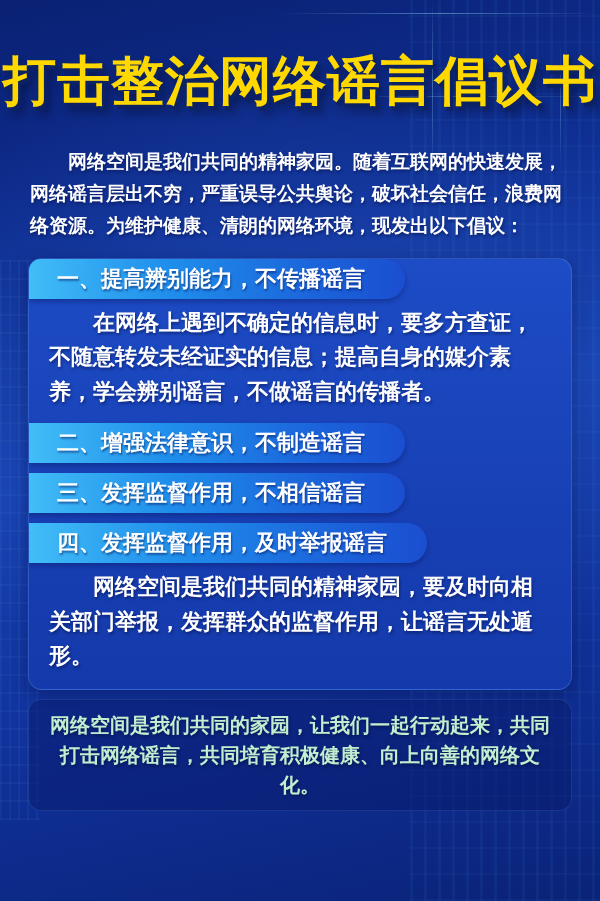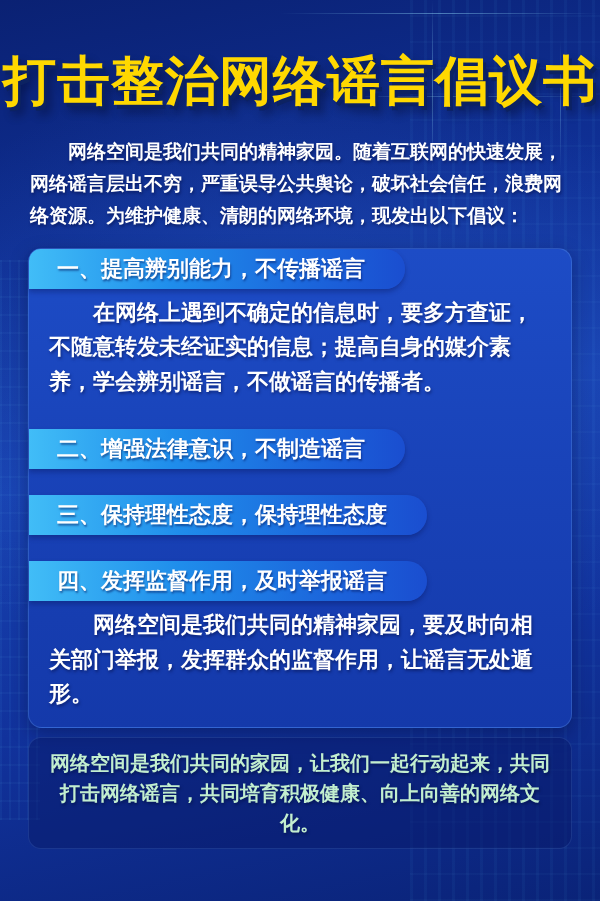--- a/index.html
+++ b/index.html
@@ -47,21 +47,21 @@
     font-size: 53px;
     font-weight: 900;
     letter-spacing: 1px;
     color: #ffd800;
     text-shadow: 3px 4px 0 #0c2262, 6px 8px 10px rgba(0,0,20,0.45);
     white-space: nowrap;
   }
 
   
   .intro {
-    margin: 18px 30px 0;
+    margin: 28px 30px 0;
     color: #ffffff;
     font-size: 19px;
     font-weight: 700;
     line-height: 1.68;
     text-indent: 2em;
     text-shadow: 1px 2px 3px rgba(5,15,70,0.6);
   }
 
   
   .panel {
@@ -80,21 +80,21 @@
     border-radius: 0 22px 22px 0;
     background: linear-gradient(90deg, #41bdf7 0%, #1f8deb 38%, #1b62da 78%, #1a4ed0 100%);
     box-shadow: 0 3px 5px rgba(5,18,80,0.35);
     color: #ffffff;
     font-size: 22px;
     font-weight: 700;
     text-shadow: 1px 2px 2px rgba(8,30,100,0.55);
     white-space: nowrap;
   }
   .section:first-child .banner { border-top-left-radius: 13px; }
-  .section + .section { margin-top: 26px; }
+  .section + .section { margin-top: 10px; }
   .section-body {
     padding: 7px 20px 3px;
     color: #ffffff;
     font-size: 22px;
     font-weight: 700;
     line-height: 1.58;
     text-indent: 2em;
     text-shadow: 1px 2px 3px rgba(5,15,70,0.55);
   }
 
@@ -136,21 +136,21 @@
         </div>
         <p class="section-body">在网络上遇到不确定的信息时，要多方查证，不随意转发未经证实的信息；提高自身的媒介素养，学会辨别谣言，不做谣言的传播者。</p>
       </div>
       <div class="section">
         <div class="banner">
           <span>二、增强法律意识，不制造谣言</span>
         </div>
       </div>
       <div class="section">
         <div class="banner">
-          <span>三、保持理性态度，保持理性态度</span>
+          <span>三、发挥监督作用，不相信谣言</span>
         </div>
       </div>
       <div class="section">
         <div class="banner">
           <span>四、发挥监督作用，及时举报谣言</span>
         </div>
         <p class="section-body">网络空间是我们共同的精神家园，要及时向相关部门举报，发挥群众的监督作用，让谣言无处遁形。</p>
       </div>
     </div>
 

